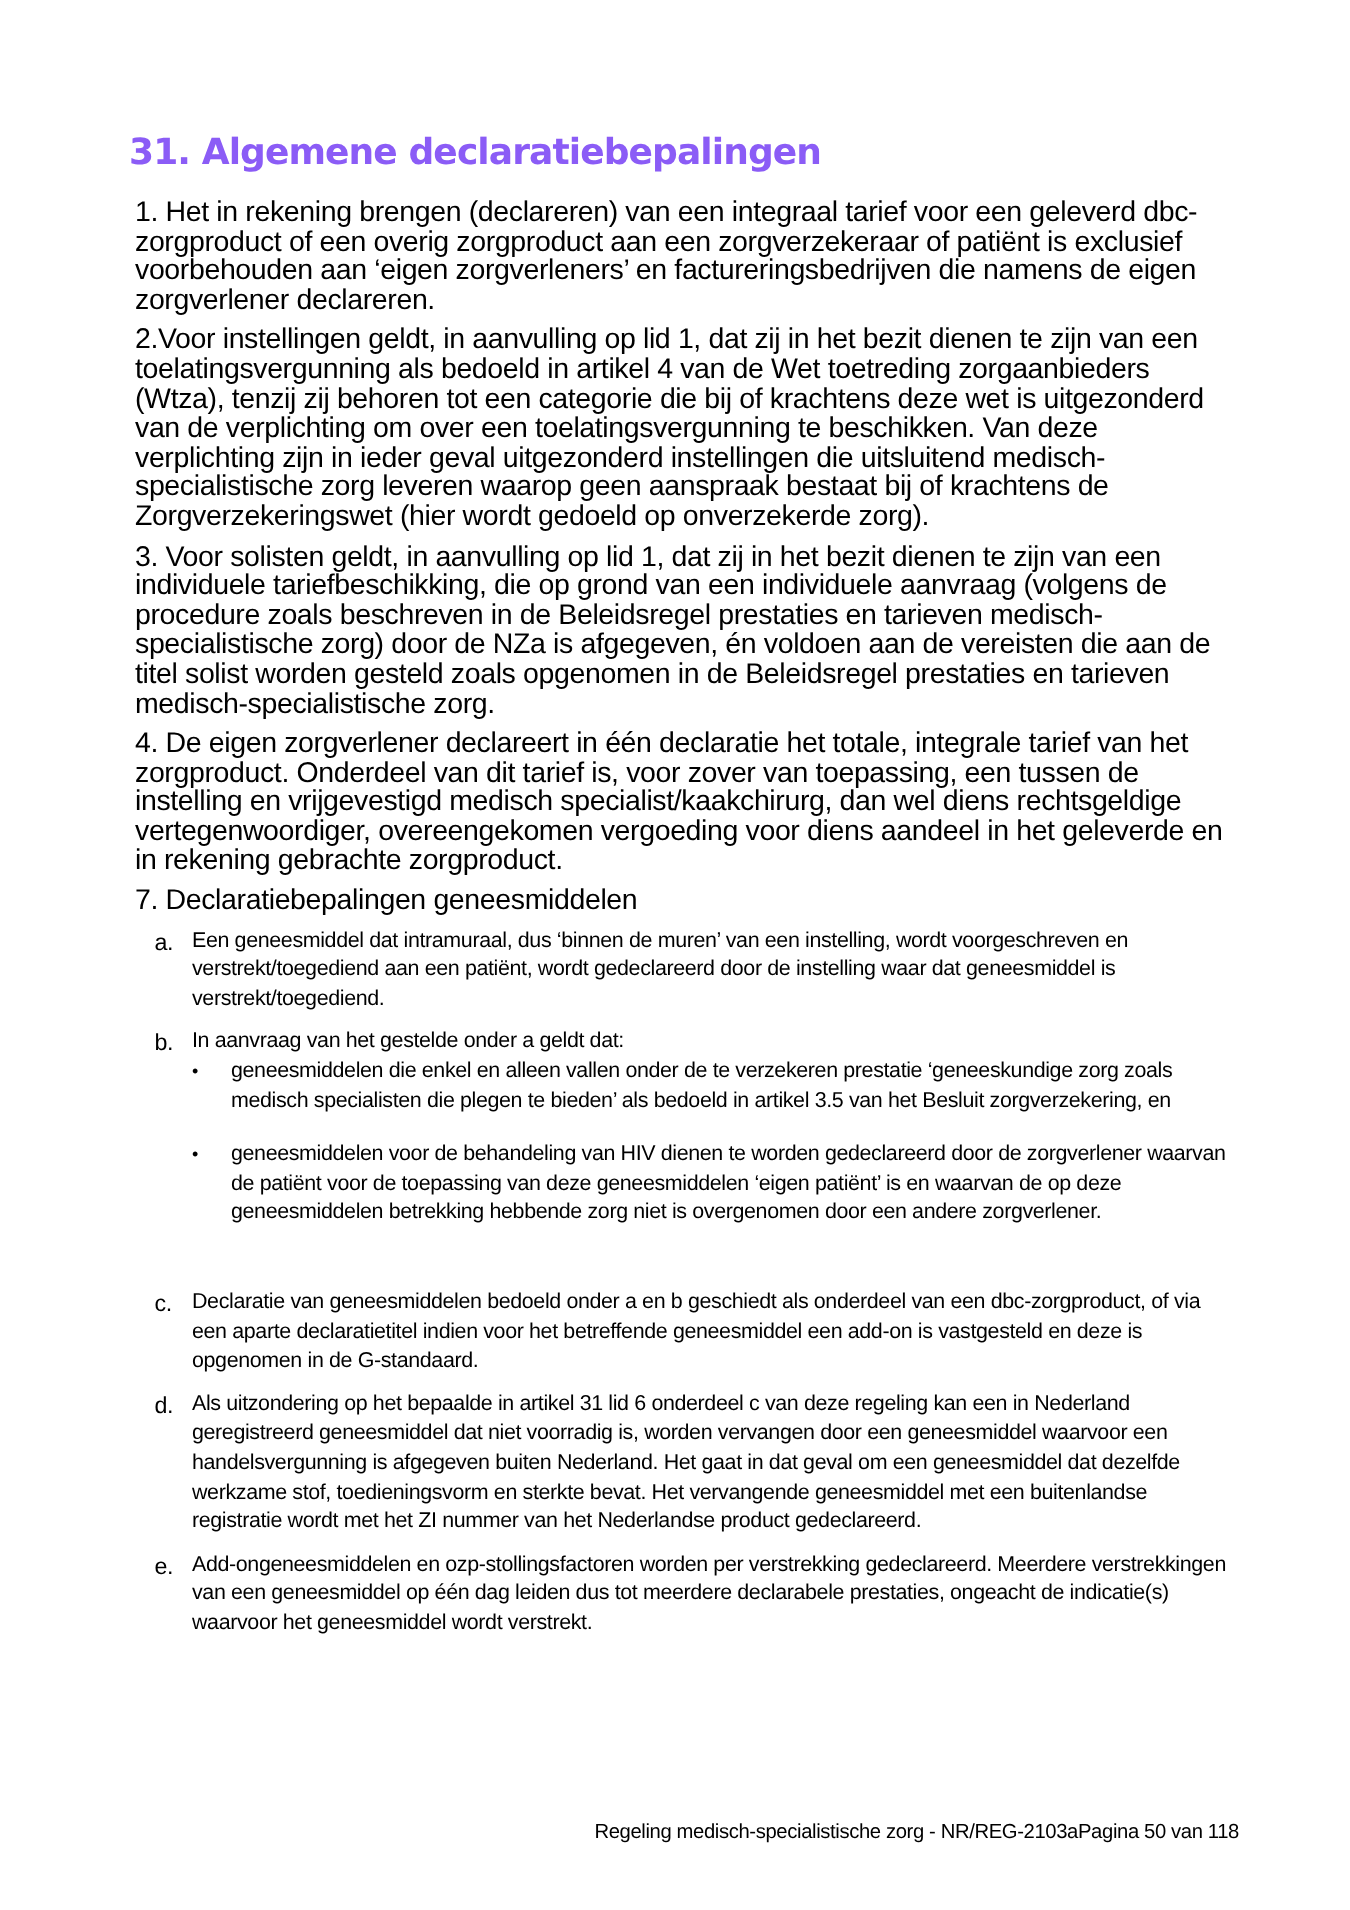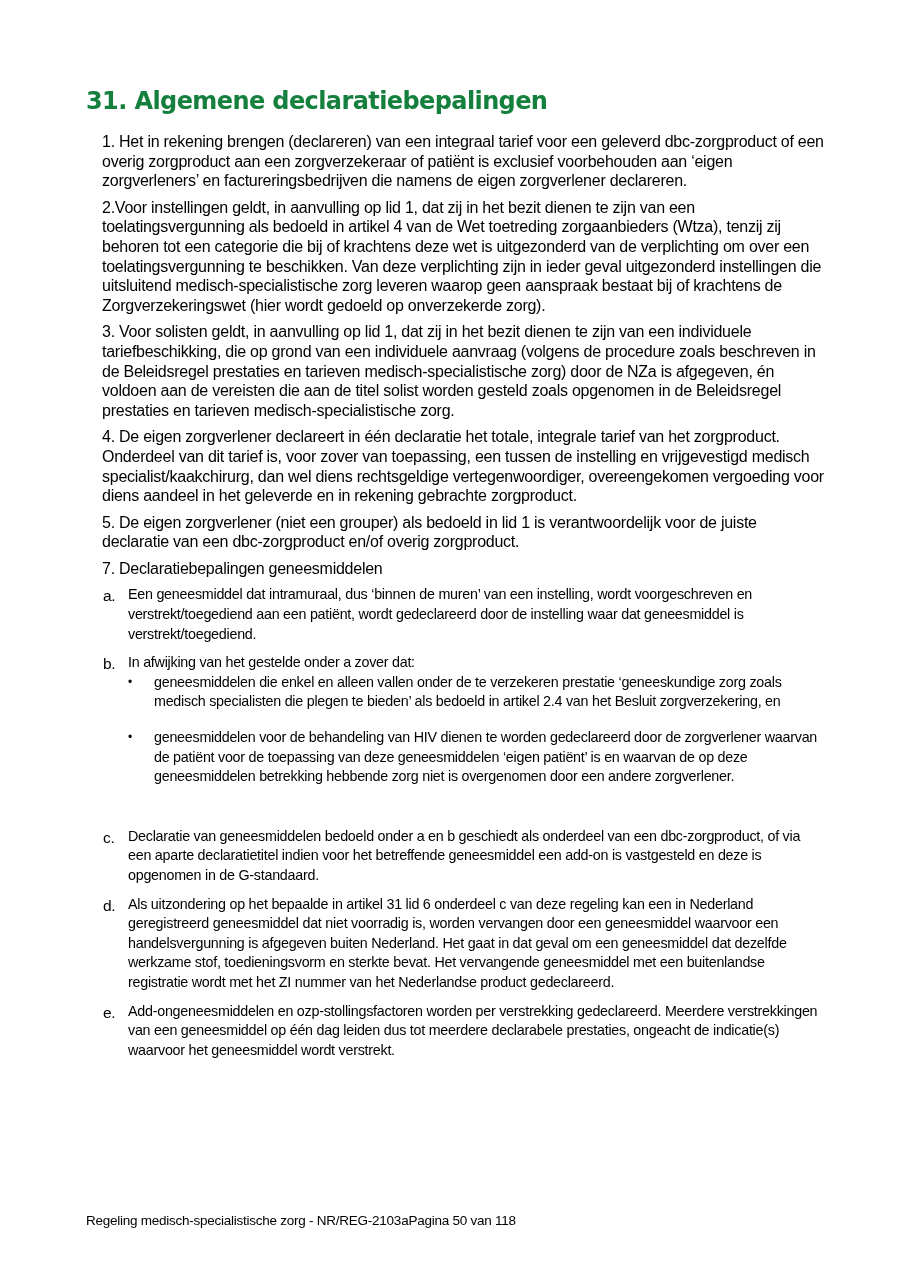--- a/index.html
+++ b/index.html
@@ -21,25 +21,25 @@
       top: 86px;
       width: 740px;
     }
     h1 {
       font-family: "DejaVu Sans", sans-serif;
       font-weight: bold;
       font-size: 24px;
       letter-spacing: -0.6px;
       margin: 0 0 16px 0;
       line-height: 30px;
-      color: #15803d;
+      color: #8b5cf6;
     }
     p.para {
-      margin: 0 0 7px 16px;
-      font-size: 16px;
+      margin: 0 0 7px 4px;
+      font-size: 19px;
       line-height: 19.6px;
       letter-spacing: -0.25px;
     }
     .sublist {
       margin: 4px 0 0 0;
       padding: 0;
       list-style: none;
     }
     .sub {
       position: relative;
@@ -73,48 +73,47 @@
     }
     .sub-c { margin-top: 40px; }
     .footer {
       position: absolute;
       top: 1213px;
       left: 86px;
       width: 740px;
       font-size: 13.5px;
       letter-spacing: -0.25px;
       display: flex;
-      justify-content: flex-start;
+      justify-content: flex-end;
     }
   </style>
 </head>
 <body>
 
 <div class="page">
   <h1>31. Algemene declaratiebepalingen</h1>
 
   <p class="para">1. Het in rekening brengen (declareren) van een integraal tarief voor een geleverd dbc-zorgproduct of een overig zorgproduct aan een zorgverzekeraar of patiënt is exclusief voorbehouden aan ‘eigen zorgverleners’ en factureringsbedrijven die namens de eigen zorgverlener declareren.</p>
   <p class="para">2.Voor instellingen geldt, in aanvulling op lid 1, dat zij in het bezit dienen te zijn van een toelatingsvergunning als bedoeld in artikel 4 van de Wet toetreding zorgaanbieders (Wtza), tenzij zij behoren tot een categorie die bij of krachtens deze wet is uitgezonderd van de verplichting om over een toelatingsvergunning te beschikken. Van deze verplichting zijn in ieder geval uitgezonderd instellingen die uitsluitend medisch-specialistische zorg leveren waarop geen aanspraak bestaat bij of krachtens de Zorgverzekeringswet (hier wordt gedoeld op onverzekerde zorg).</p>
   <p class="para">3. Voor solisten geldt, in aanvulling op lid 1, dat zij in het bezit dienen te zijn van een individuele tariefbeschikking, die op grond van een individuele aanvraag (volgens de procedure zoals beschreven in de Beleidsregel prestaties en tarieven medisch-specialistische zorg) door de NZa is afgegeven, én voldoen aan de vereisten die aan de titel solist worden gesteld zoals opgenomen in de Beleidsregel prestaties en tarieven medisch-specialistische zorg.</p>
   <p class="para">4. De eigen zorgverlener declareert in één declaratie het totale, integrale tarief van het zorgproduct. Onderdeel van dit tarief is, voor zover van toepassing, een tussen de instelling en vrijgevestigd medisch specialist/kaakchirurg, dan wel diens rechtsgeldige vertegenwoordiger, overeengekomen vergoeding voor diens aandeel in het geleverde en in rekening gebrachte zorgproduct.</p>
-  <p class="para">5. De eigen zorgverlener (niet een grouper) als bedoeld in lid 1 is verantwoordelijk voor de juiste declaratie van een dbc-zorgproduct en/of overig zorgproduct.</p>
   <p class="para">7. Declaratiebepalingen geneesmiddelen</p>
 
   <ul class="sublist">
     <li class="sub">
       <span class="marker">a.</span>
       <span>Een geneesmiddel dat intramuraal, dus ‘binnen de muren’ van een instelling, wordt voorgeschreven en verstrekt/toegediend aan een patiënt, wordt gedeclareerd door de instelling waar dat geneesmiddel is verstrekt/toegediend.</span>
     </li>
     <li class="sub">
       <span class="marker">b.</span>
-      <div>In afwijking van het gestelde onder a zover dat:</div>
+      <div>In aanvraag van het gestelde onder a geldt dat:</div>
       <ul class="bullets">
         <li class="bullet">
           <span class="dot">•</span>
-          <span>geneesmiddelen die enkel en alleen vallen onder de te verzekeren prestatie ‘geneeskundige zorg zoals medisch specialisten die plegen te bieden’ als bedoeld in artikel 2.4 van het Besluit zorgverzekering, en</span>
+          <span>geneesmiddelen die enkel en alleen vallen onder de te verzekeren prestatie ‘geneeskundige zorg zoals medisch specialisten die plegen te bieden’ als bedoeld in artikel 3.5 van het Besluit zorgverzekering, en</span>
         </li>
         <li class="bullet">
           <span class="dot">•</span>
           <span>geneesmiddelen voor de behandeling van HIV dienen te worden gedeclareerd door de zorgverlener waarvan de patiënt voor de toepassing van deze geneesmiddelen ‘eigen patiënt’ is en waarvan de op deze geneesmiddelen betrekking hebbende zorg niet is overgenomen door een andere zorgverlener.</span>
         </li>
       </ul>
     </li>
     <li class="sub sub-c">
       <span class="marker">c.</span>
       <span>Declaratie van geneesmiddelen bedoeld onder a en b geschiedt als onderdeel van een dbc-zorgproduct, of via een aparte declaratietitel indien voor het betreffende geneesmiddel een add-on is vastgesteld en deze is opgenomen in de G-standaard.</span>

